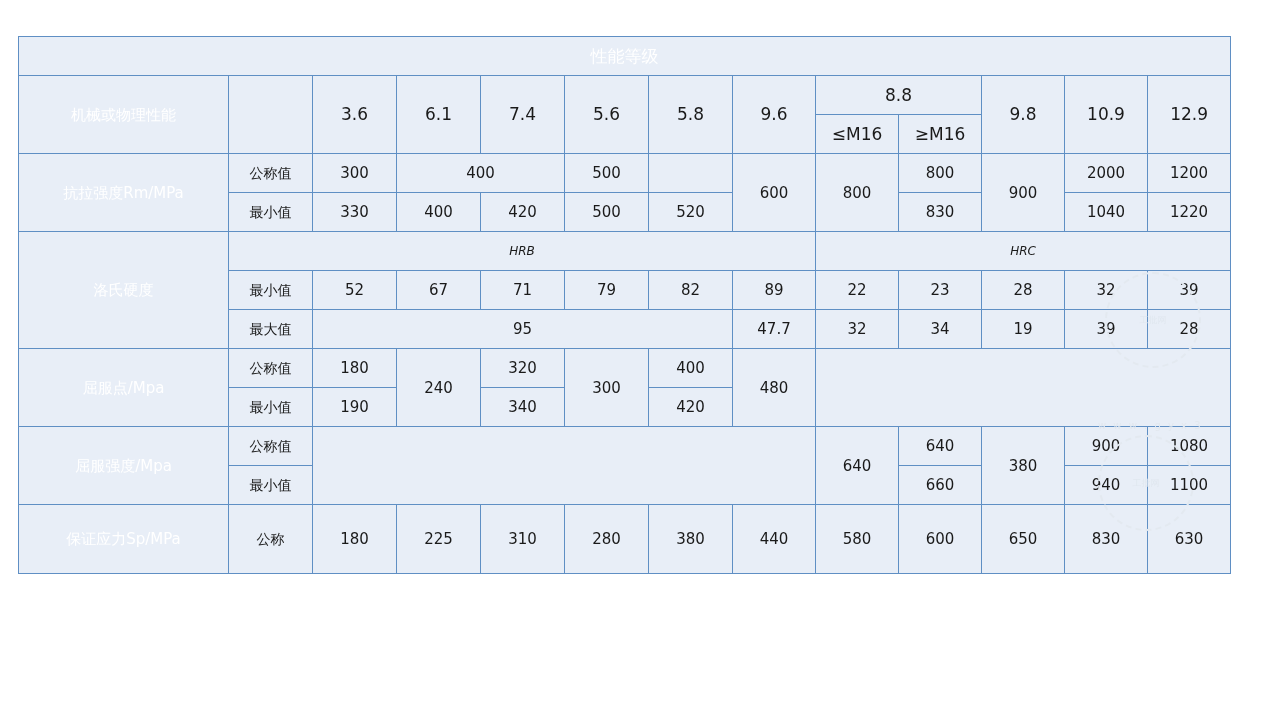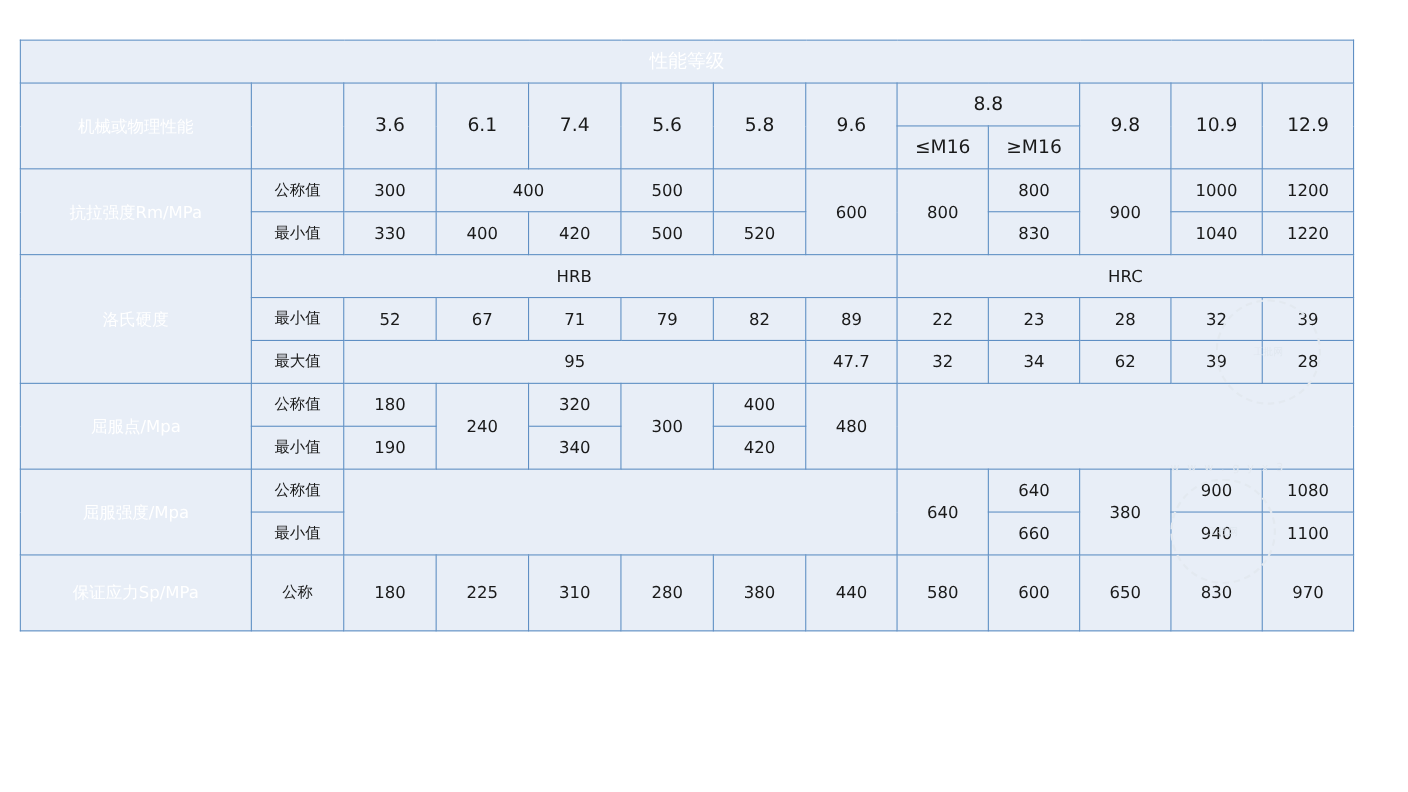--- a/index.html
+++ b/index.html
@@ -53,21 +53,22 @@
   }
   td.grade {
     background: #e8eef7;
     font-size: 17px;
   }
   td.blank {
     background: #e8eef7;
   }
   td.span-label {
     background: #dce6f2;
-    font-size: 15px;
+    font-size: 12px;
+    font-style: italic;
   }
   
   .wm {
     position: absolute;
     color: #dfe6ee;
     pointer-events: none;
     user-select: none;
   }
   .wm-circle {
     width: 92px;
@@ -80,21 +81,21 @@
     flex-direction: column;
     font-size: 9px;
     color: #e0e7ef;
   }
   .wm-text {
     font-size: 10px;
     letter-spacing: 2px;
     color: #e2e8ef;
   }
   .wm1 { left: 1105px; top: 272px; }
-  .wm2 { left: 1064px; top: 420px; }
+  .wm2 { left: 1098px; top: 420px; }
 </style>
 </head>
 <body>
 
 <div id="page">
 
   <table class="perf">
     <colgroup>
       <col style="width:210px">
       <col style="width:84px">
@@ -140,21 +141,21 @@
       <td class="rowhead" rowspan="2">抗拉强度Rm/MPa</td>
       <td class="sub">公称值</td>
       <td>300</td>
       <td colspan="2">400</td>
       <td>500</td>
       <td class="blank"></td>
       <td rowspan="2">600</td>
       <td rowspan="2">800</td>
       <td>800</td>
       <td rowspan="2">900</td>
-      <td>1000</td>
+      <td>2000</td>
       <td>1200</td>
     </tr>
 
     <tr>
       <td class="sub">最小值</td>
       <td>330</td>
       <td>400</td>
       <td>420</td>
       <td>500</td>
       <td>520</td>
@@ -183,21 +184,21 @@
       <td>32</td>
       <td>39</td>
     </tr>
 
     <tr>
       <td class="sub">最大值</td>
       <td colspan="5">95</td>
       <td>47.7</td>
       <td>32</td>
       <td>34</td>
-      <td>62</td>
+      <td>19</td>
       <td>39</td>
       <td>28</td>
     </tr>
 
     <tr>
       <td class="rowhead" rowspan="2">屈服点/Mpa</td>
       <td class="sub">公称值</td>
       <td>180</td>
       <td rowspan="2">240</td>
       <td>320</td>
@@ -238,21 +239,21 @@
       <td>180</td>
       <td>225</td>
       <td>310</td>
       <td>280</td>
       <td>380</td>
       <td>440</td>
       <td>580</td>
       <td>600</td>
       <td>650</td>
       <td>830</td>
-      <td>970</td>
+      <td>630</td>
     </tr>
   </tbody>
     </table>
 
   <div class="wm wm1">
     <div class="wm-circle">
       <div>工批网</div>
     </div>
   </div>
   <div class="wm wm2">

